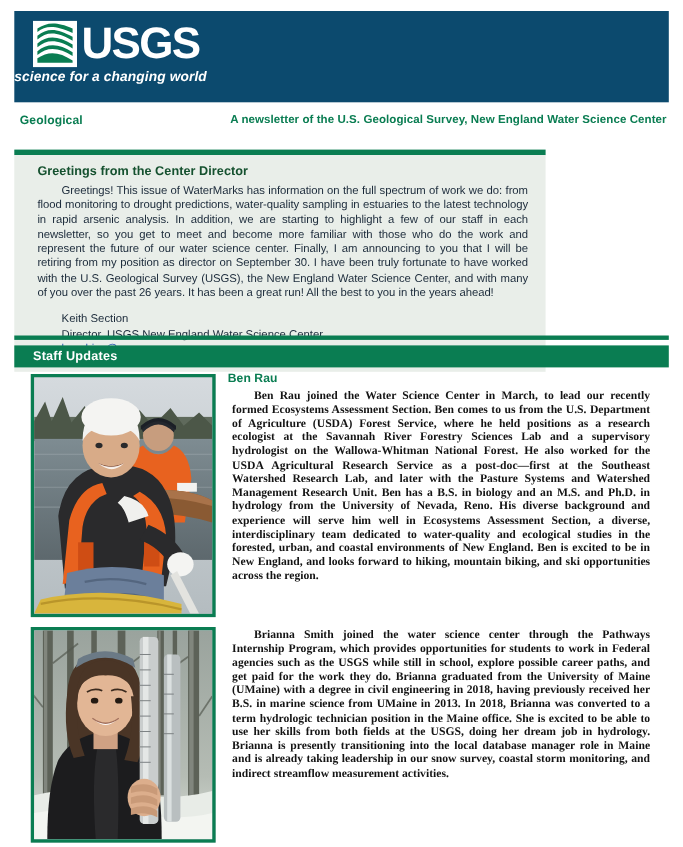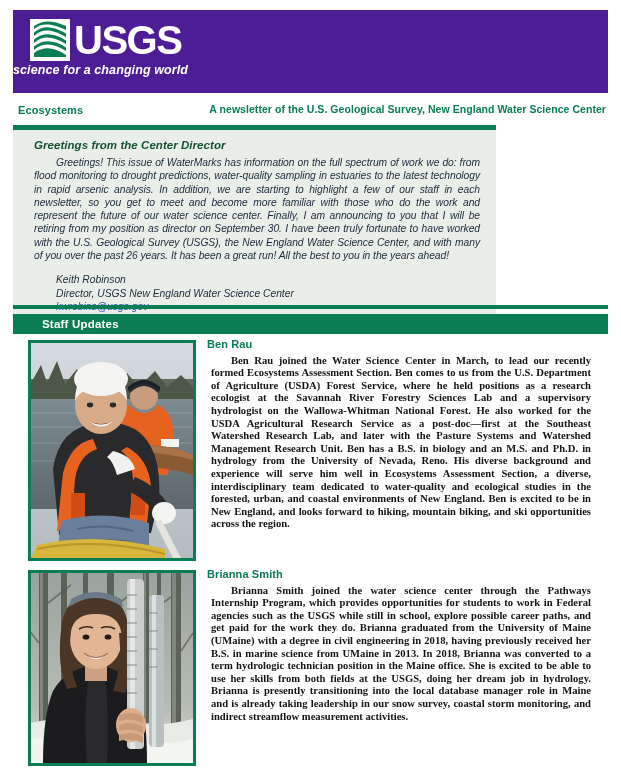--- a/index.html
+++ b/index.html
@@ -21,21 +21,21 @@
     background: #ffffff;
   }
 
   
   .masthead {
     position: absolute;
     left: 13px;
     top: 10px;
     width: 595px;
     height: 83px;
-    background: #4c1d95;
+    background: #0c4a6e;
   }
   .logo-wrap {
     position: absolute;
     left: 17px;
     top: 9px;
     display: flex;
     align-items: flex-start;
   }
   .logo-mark {
     width: 40px;
@@ -91,23 +91,22 @@
     font-weight: bold;
     font-size: 10.5px;
     line-height: 13.5px;
     letter-spacing: 0.05px;
   }
 
   
   .greet-panel {
     position: absolute;
     left: 13px;
-    top: 125px;
+    top: 136px;
     width: 483px;
-    font-style: italic;
   }
   .greet-rule {
     width: 100%;
     height: 5px;
     background: #0a7d52;
   }
   .greet-body {
     background: #e9eee9;
     padding: 9px 16px 14px 21px;
   }
@@ -153,21 +152,21 @@
     width: 595px;
     height: 20px;
     background: #0a7d52;
     display: flex;
     align-items: center;
   }
   .section-bar-label {
     color: #ffffff;
     font-weight: bold;
     font-size: 11.5px;
-    padding-left: 29px;
+    padding-left: 17px;
     letter-spacing: 0.2px;
   }
 
   
   .photo-frame {
     position: absolute;
     border: 3px solid #0a7d52;
     background: #b9c3c7;
     overflow: hidden;
   }
@@ -209,33 +208,33 @@
             <path d="M4 34 C 14 27, 24 28, 36 36 L36 38 L4 38 Z"></path>
           </g>
         </svg>
       </span>
       <span class="logo-type">USGS</span>
     </div>
     <div class="logo-tag">science for a changing world</div>
   </div>
 
   <div class="title-row">
-    <div class="pub-name">Ecosystems</div>
+    <div class="pub-name">Geological</div>
     <div class="issue-block">
       <div>A newsletter of the U.S. Geological Survey, New England Water Science Center</div>
     </div>
   </div>
 
   <div class="greet-panel">
     <div class="greet-rule"></div>
     <div class="greet-body">
       <div class="greet-title">Greetings from the Center Director</div>
       <p class="greet-text"><span class="indent"></span><span>Greetings! This issue of WaterMarks has information on the full spectrum of work we do: from flood monitoring to drought predictions, water-quality sampling in estuaries to the latest technology in rapid arsenic analysis. In addition, we are starting to highlight a few of our staff in each newsletter, so you get to meet and become more familiar with those who do the work and represent the future of our water science center. Finally, I am announcing to you that I will be retiring from my position as director on September 30. I have been truly fortunate to have worked with the U.S. Geological Survey (USGS), the New England Water Science Center, and with many of you over the past 26 years. It has been a great run! All the best to you in the years ahead!</span></p>
       <div class="sig">
-        <div>Keith Robinson</div>
+        <div>Keith Section</div>
         <div>Director, USGS New England Water Science Center</div>
         <a class="email" href="#">kwrobins@usgs.gov</a>
       </div>
     </div>
   </div>
 
   <div class="section-rule" style="top:305px;"></div>
   <div class="section-bar" style="top:314px;">
     <span class="section-bar-label">Staff Updates</span>
   </div>
@@ -395,17 +394,16 @@
       <g>
         <ellipse cx="100" cy="152" rx="15" ry="17" fill="#dcae8c"></ellipse>
         <path d="M88 142 q14 -5 24 2 l0 6 q-12 -6 -24 -2 Z" fill="#c99a78"></path>
         <path d="M88 152 q14 -5 24 2 l0 6 q-12 -6 -24 -2 Z" fill="#c99a78"></path>
         <path d="M88 162 q14 -5 24 2 l0 6 q-12 -6 -24 -2 Z" fill="#c99a78"></path>
       </g>
     </svg>
   </div>
 
   <div class="bio" style="left:207px; top:568px; width:388px;">
-    <div class="bio-name">Brianna Smith</div>
     <p>Brianna Smith joined the water science center through the Pathways Internship Program, which provides opportunities for students to work in Federal agencies such as the USGS while still in school, explore possible career paths, and get paid for the work they do. Brianna graduated from the University of Maine (UMaine) with a degree in civil engineering in 2018, having previously received her B.S. in marine science from UMaine in 2013. In 2018, Brianna was converted to a term hydrologic technician position in the Maine office. She is excited to be able to use her skills from both fields at the USGS, doing her dream job in hydrology. Brianna is presently transitioning into the local database manager role in Maine and is already taking leadership in our snow survey, coastal storm monitoring, and indirect streamflow measurement activities.</p>
   </div>
 
 </div>
 
 </body></html>

